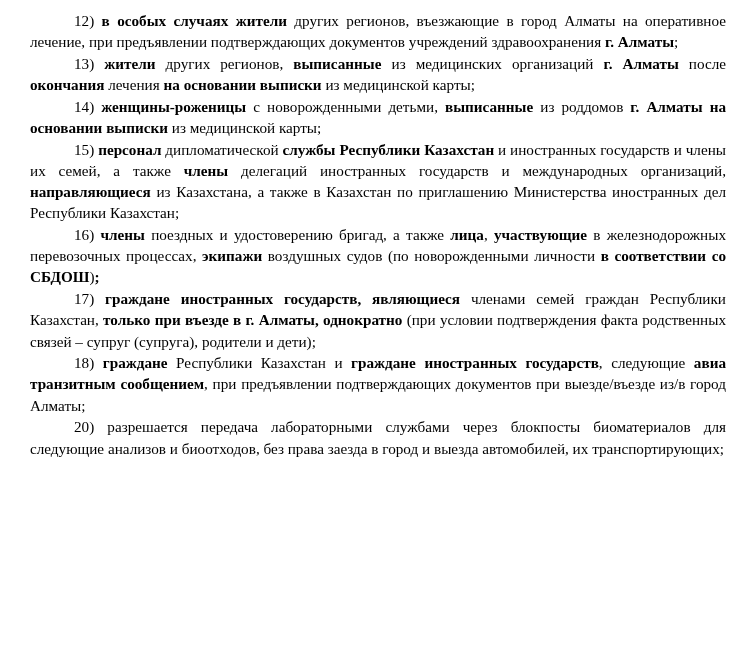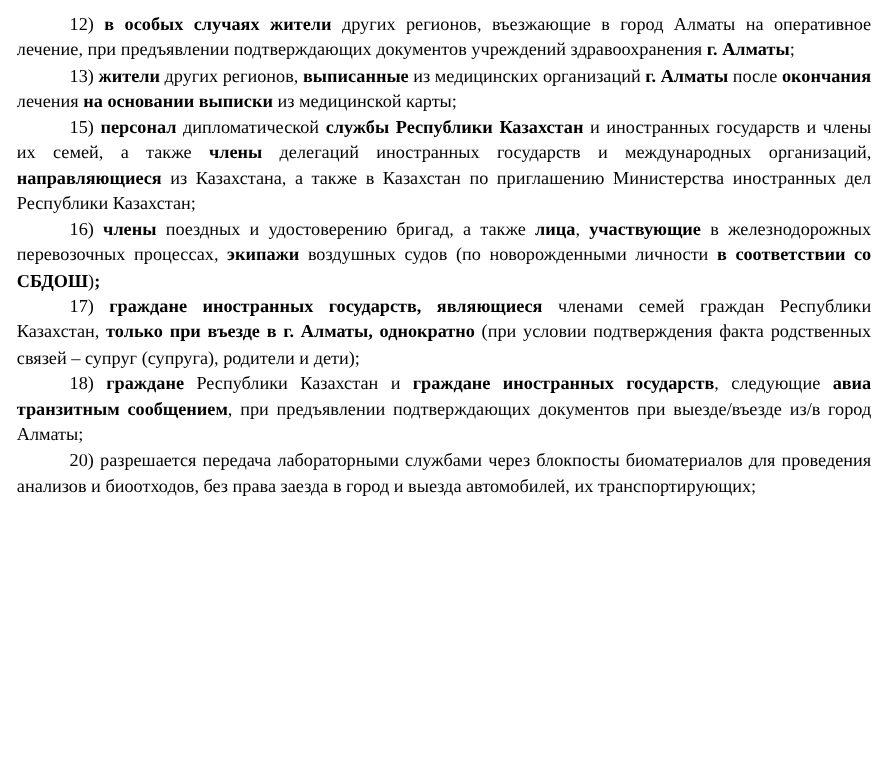--- a/index.html
+++ b/index.html
@@ -11,21 +11,21 @@
     width: 740px;
     height: 646px;
     font-family: "Liberation Serif", serif;
     color: #000000;
     overflow: hidden;
   }
   .page {
     width: 740px;
     height: 646px;
     box-sizing: border-box;
-    padding: 10px 14px 0 14px;
+    padding: 10px 14px 0 30px;
     background: #ffffff;
   }
   .para {
     margin: 0 0 0 0;
     text-align: justify;
     text-justify: inter-word;
     font-size: 15.2px;
     line-height: 21.2px;
     text-indent: 44px;
     hyphens: none;
@@ -40,19 +40,20 @@
     font-weight: bold;
   }
 </style>
 </head>
 <body>
 
 <div class="page">
   <div id="body-text">
       <p class="para"><span>12)  </span><b>в особых случаях жители </b><span>других регионов, въезжающие в город Алматы на оперативное лечение, при предъявлении подтверждающих документов учреждений здравоохранения </span><b>г. Алматы</b><span>;</span></p>
       <p class="para"><span>13)  </span><b>жители </b><span>других регионов, </span><b>выписанные </b><span>из медицинских организаций </span><b>г. Алматы </b><span>после </span><b>окончания </b><span>лечения </span><b>на основании выписки </b><span>из медицинской карты;</span></p>
+      <p class="para"><span>14)  </span><b>женщины-роженицы </b><span>с новорожденными детьми, </span><b>выписанные </b><span>из роддомов </span><b>г. Алматы на основании выписки </b><span>из медицинской карты;</span></p>
       <p class="para"><span>15)  </span><b>персонал </b><span>дипломатической </span><b>службы Республики Казахстан </b><span>и иностранных государств и члены их семей, а также </span><b>члены </b><span>делегаций иностранных государств и международных организаций, </span><b>направляющиеся </b><span>из Казахстана, а также в Казахстан по приглашению Министерства иностранных дел Республики Казахстан;</span></p>
       <p class="para"><span>16)  </span><b>члены </b><span>поездных и удостоверению бригад, а также </span><b>лица</b><span>, </span><b>участвующие </b><span>в железнодорожных перевозочных процессах, </span><b>экипажи </b><span>воздушных судов (по новорожденными личности </span><b>в соответствии со СБДОШ</b><span>)</span><b>;</b></p>
       <p class="para"><span>17)  </span><b>граждане иностранных государств, являющиеся </b><span>членами семей граждан Республики Казахстан, </span><b>только при въезде в г. Алматы, однократно </b><span>(при условии подтверждения факта родственных связей – супруг (супруга), родители и дети);</span></p>
       <p class="para"><span>18)  </span><b>граждане </b><span>Республики Казахстан и </span><b>граждане иностранных государств</b><span>, следующие </span><b>авиа транзитным сообщением</b><span>, при предъявлении подтверждающих документов при выезде/въезде  из/в город Алматы;</span></p>
-      <p class="para"><span>20)  </span><span>разрешается передача лабораторными службами через блокпосты биоматериалов для проведения анализов и биоотходов, без права заезда в город и выезда автомобилей, их транспортирующих;</span></p>
+      <p class="para"><span>20)  </span><span>разрешается передача лабораторными службами через блокпосты биоматериалов для следующие анализов и биоотходов, без права заезда в город и выезда автомобилей, их транспортирующих;</span></p>
     </div>
 </div>
 
 </body></html>

